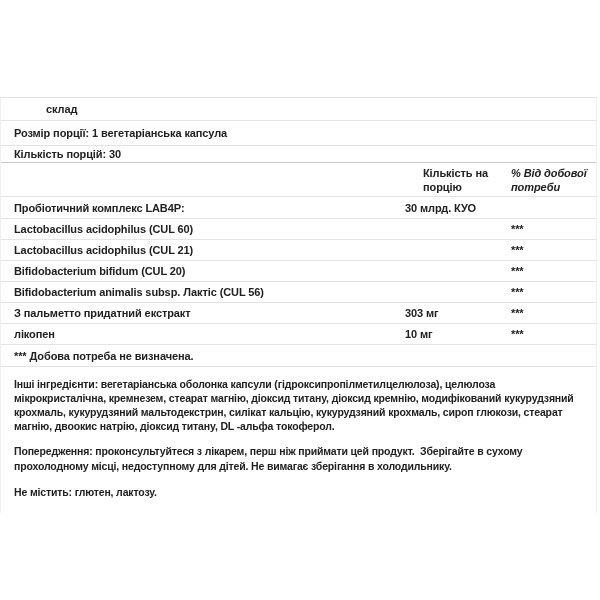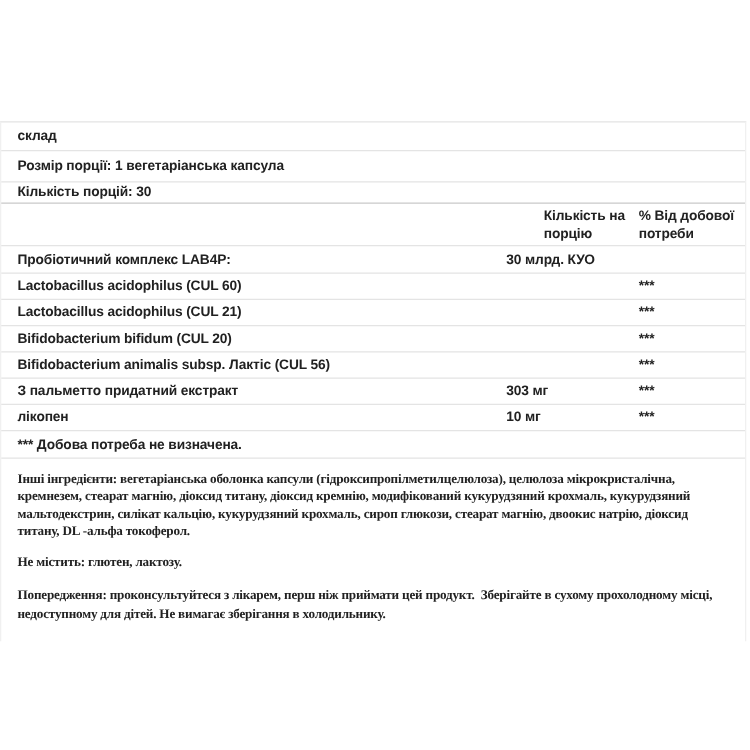--- a/index.html
+++ b/index.html
@@ -8,34 +8,34 @@
     font-family:"Liberation Sans", sans-serif;font-weight:bold;color:#212121;
     font-size:11px;letter-spacing:-0.1px;
   }
   .facts{
     position:absolute;top:97px;left:0;width:597px;box-sizing:border-box;
     border-top:1px solid #e4e4e4;border-left:1px solid #f0f0f0;border-right:1px solid #f0f0f0;
     background:#ffffff;padding-bottom:14px;
   }
   .row{position:relative;display:flex;align-items:center;border-bottom:1px solid #e4e4e4;}
   .row .name{padding-left:13px;padding-right:8px;}
-  .h-info1{height:22px;}
+  .h-info1{height:22px;padding-left:32px;}
   .h-info2{height:24px;}
   .h-info3{height:16px;border-bottom:1px solid #c9c9c9;}
   .header-row{position:relative;height:33px;border-bottom:1px solid #e4e4e4;}
   .header-cell{position:absolute;top:4px;line-height:1.25;}
-  .hc-amount{left:434px;width:80px;}
-  .hc-dv{left:510px;width:84px;}
+  .hc-amount{left:422px;width:80px;}
+  .hc-dv{left:510px;width:84px;font-style:italic;}
   .h-r0{height:17px;}
   .h-r1{height:21px;text-align:center;}
   .h-rn{height:20px;}
   .h-foot{height:21px;}
   .cell-amount{position:absolute;left:404px;top:50%;transform:translateY(-50%);}
   .cell-dv{position:absolute;left:510px;top:50%;transform:translateY(-50%);}
-  .paras{padding:10px 13px 0 13px;font-family:Liberation Serif, serif;}
+  .paras{padding:10px 13px 0 13px;}
   .para{margin:0;font-size:10.5px;line-height:14px;letter-spacing:-0.15px;white-space:pre-wrap;}
   .para + .para{margin-top:11px;}
   .para-warn{line-height:15px;margin-top:13px;}
 </style>
 </head>
 <body>
 
 <div class="facts">
 
   <div class="row h-info1">
@@ -97,17 +97,17 @@
     <span class="cell-amount">10 мг</span>
     <span class="cell-dv">***</span>
   </div>
 
   <div class="row h-foot">
     <span class="name">*** Добова потреба не визначена.</span>
   </div>
 
   <div class="paras">
     <p class="para">Інші інгредієнти: вегетаріанська оболонка капсули (гідроксипропілметилцелюлоза), целюлоза мікрокристалічна, кремнезем, стеарат магнію, діоксид титану, діоксид кремнію, модифікований кукурудзяний крохмаль, кукурудзяний мальтодекстрин, силікат кальцію, кукурудзяний крохмаль, сироп глюкози, стеарат магнію, двоокис натрію, діоксид титану, DL -альфа токоферол.</p>
+    <p class="para para-warn">Попередження: проконсультуйтеся з лікарем, перш ніж приймати цей продукт.  Зберігайте в сухому прохолодному місці, недоступному для дітей. Не вимагає зберігання в холодильнику.</p>
     <p class="para">Не містить: глютен, лактозу.</p>
-    <p class="para para-warn">Попередження: проконсультуйтеся з лікарем, перш ніж приймати цей продукт.  Зберігайте в сухому прохолодному місці, недоступному для дітей. Не вимагає зберігання в холодильнику.</p>
   </div>
 
 </div>
 
 </body></html>

